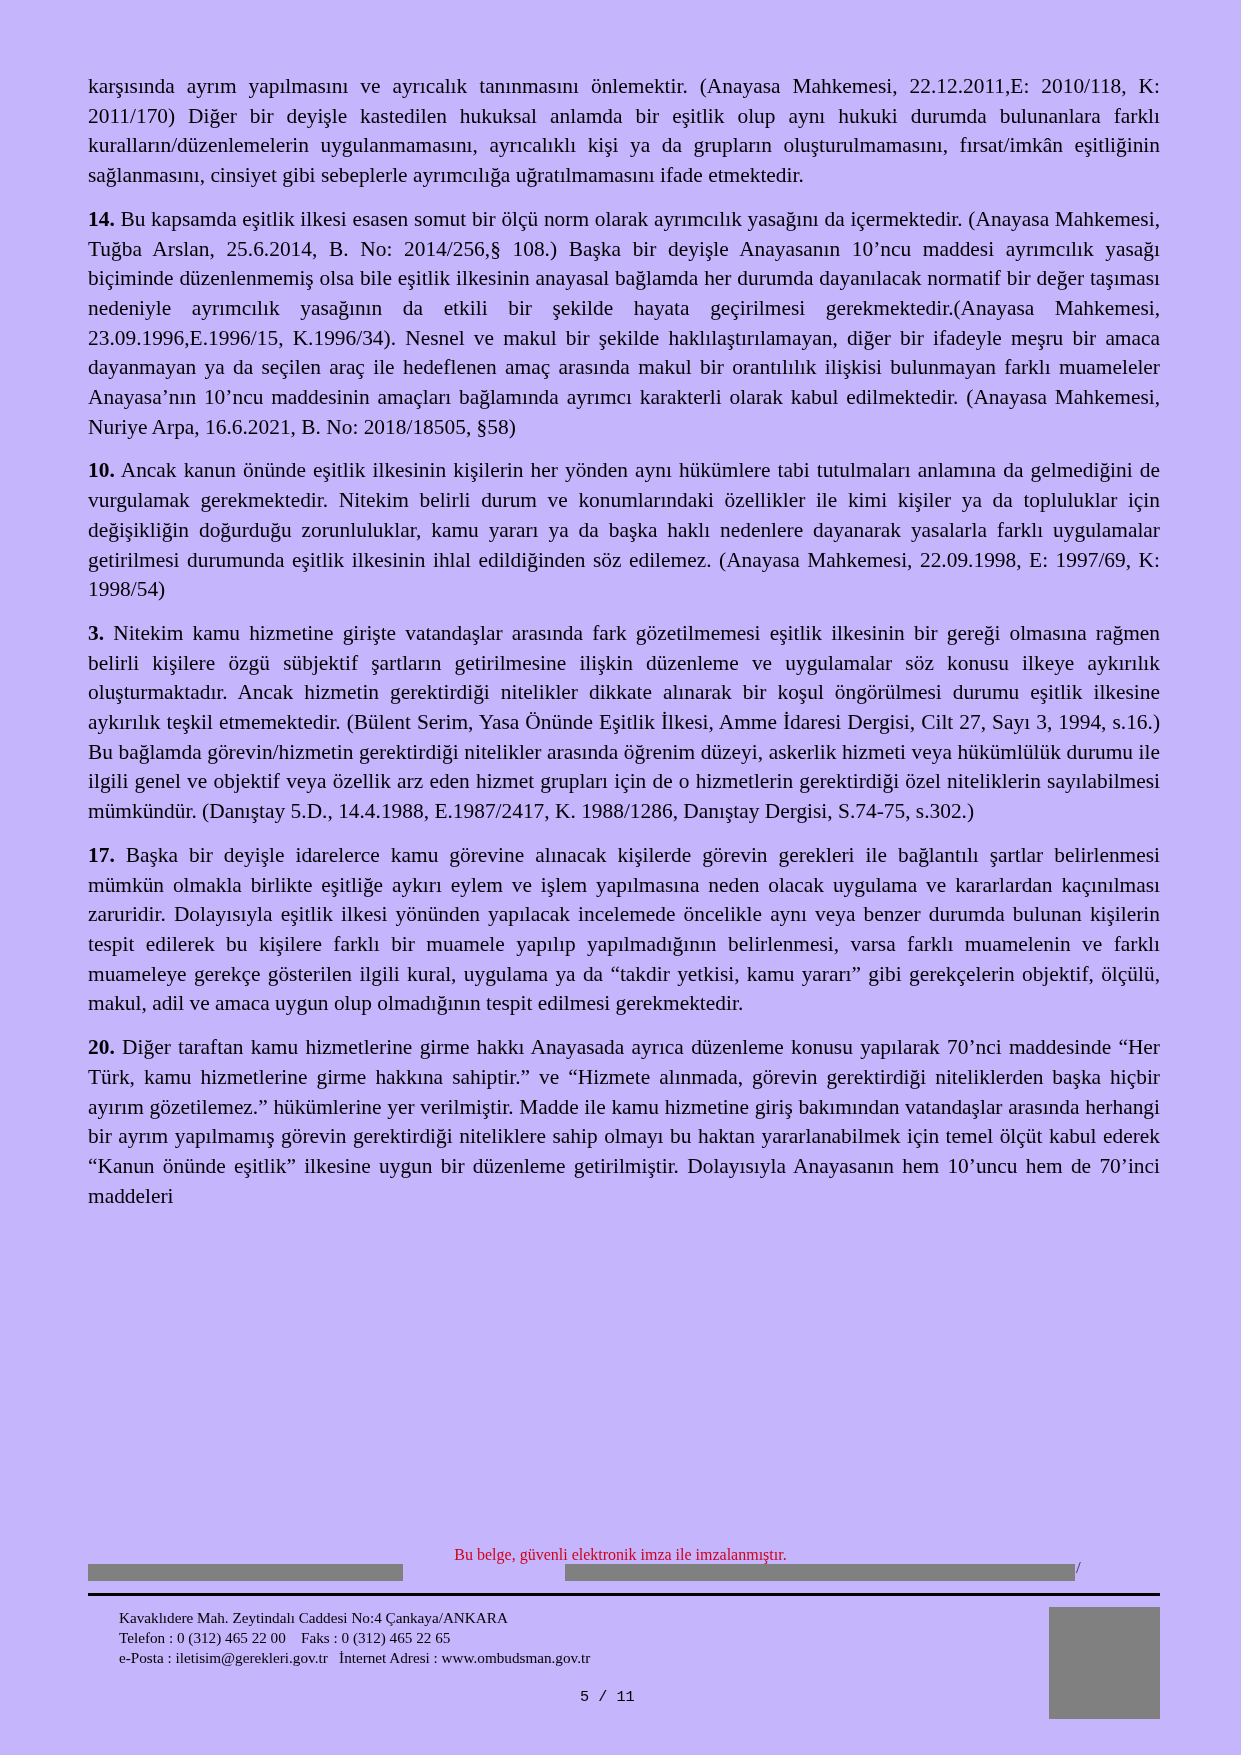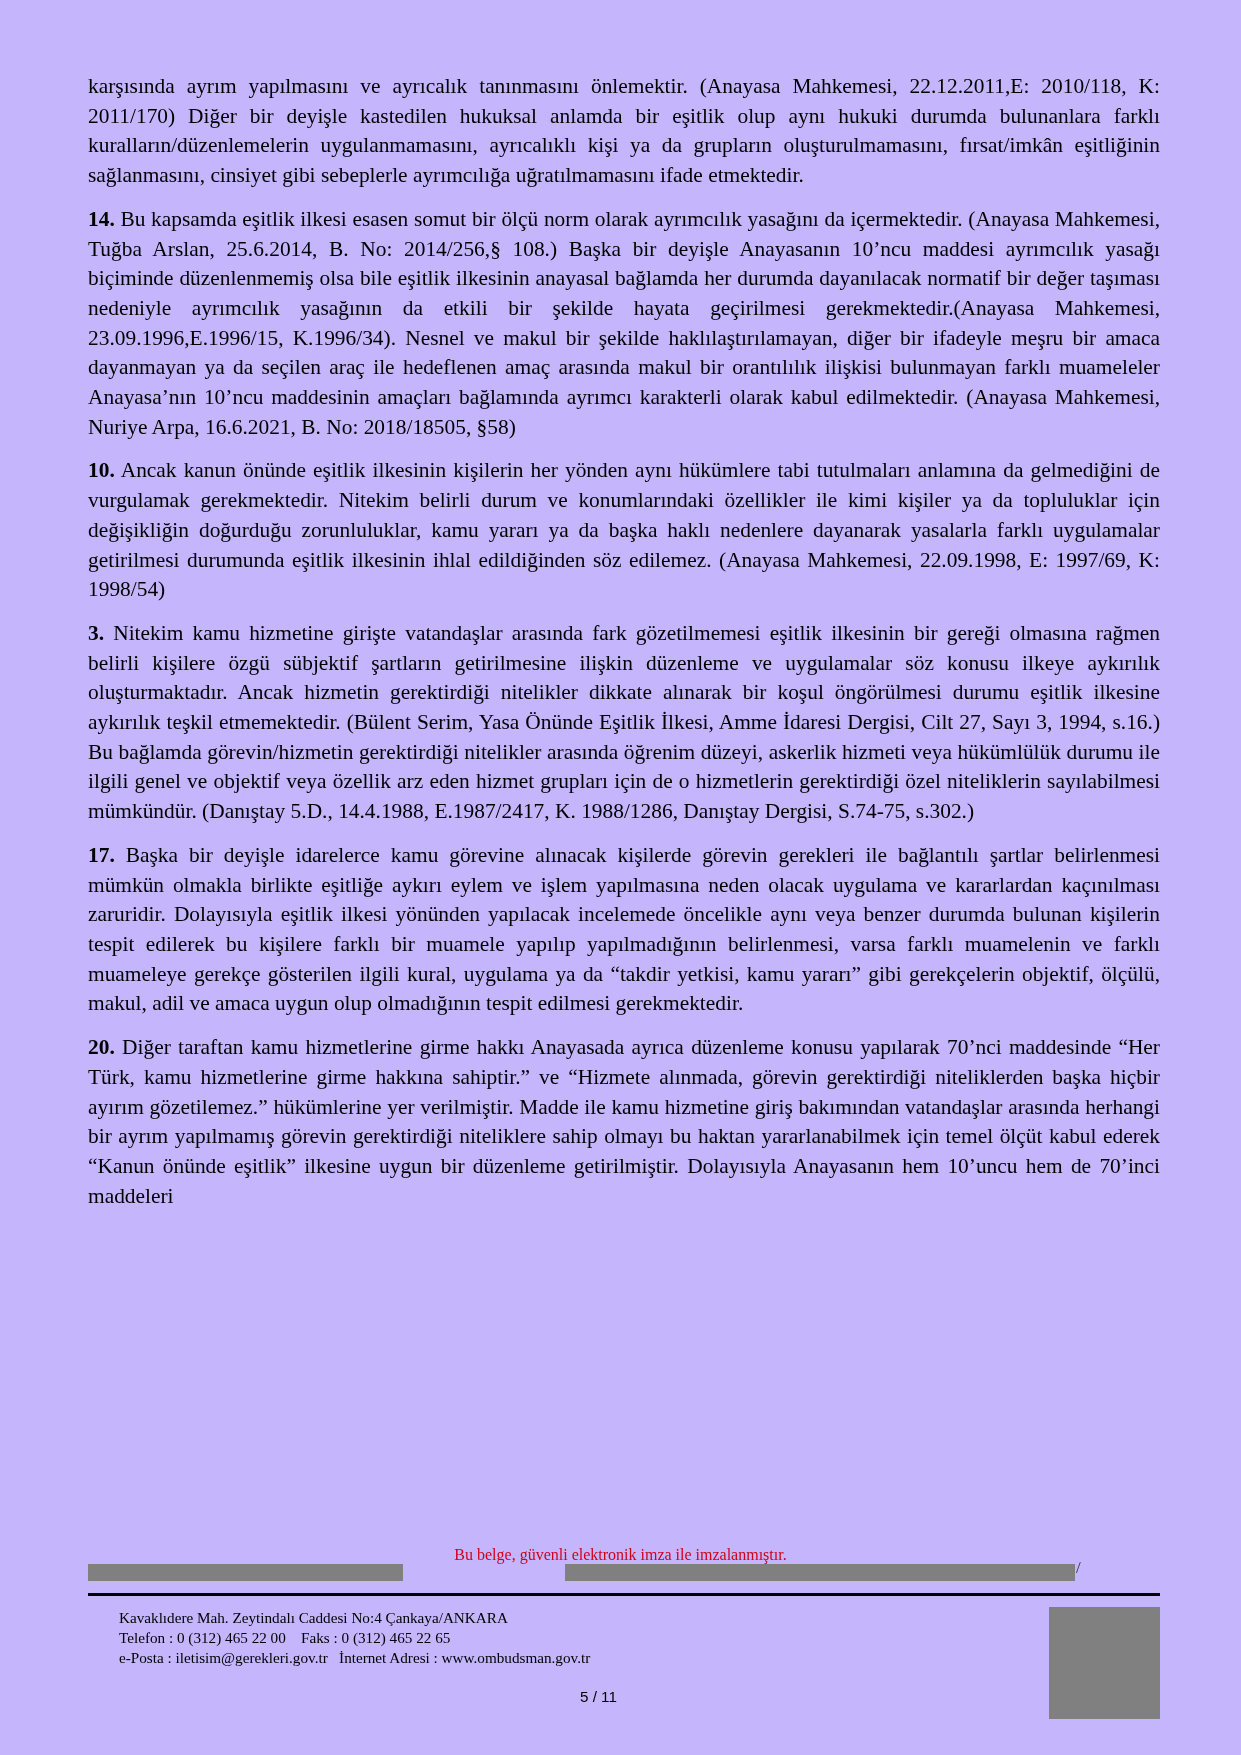--- a/index.html
+++ b/index.html
@@ -37,21 +37,21 @@
   }
   .footer-info {
     position: absolute; left: 88px; top: 1608px; width: 800px;
     font-size: 15.2px; line-height: 20px;
     font-family: "Liberation Serif", serif;
     margin-left: 31px;
   }
   .footer-info .row { white-space: pre; }
   .page-num {
     position: absolute; left: 580px; top: 1688px; width: 80px;
-    font-size: 15.2px; font-family: Liberation Sans, sans-serif;
+    font-size: 15.2px; font-family: Liberation Mono, monospace;
   }
   .qr-box {
     position: absolute; left: 1049px; top: 1607px; width: 111px; height: 112px;
     background: #808080;
   }
 </style>
 </head>
 <body>
 
 <div class="page">

